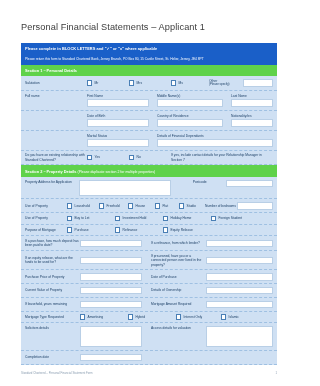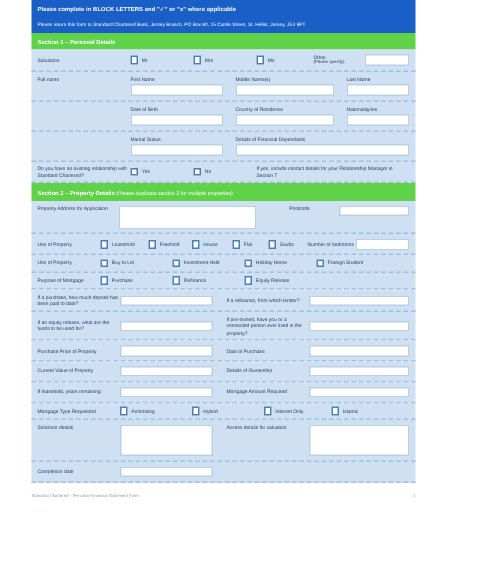--- a/index.html
+++ b/index.html
@@ -95,20 +95,21 @@
     padding-top: 6px;
     font-size: 2.8px;
     color: #8a9db0;
   }
 </style>
 </head>
 <body>
 
 <div class="page">
 
+  <div class="doc-title">Personal Financial Statements – Applicant 1</div>
 
   <div class="band-blue">Please complete in BLOCK LETTERS and "✓" or "x" where applicable</div>
   <div class="band-blue-sub">Please return this form to Standard Chartered Bank, Jersey Branch, PO Box 80, 15 Castle Street, St. Helier, Jersey, JE4 8PT</div>
 
   <div class="band-green">
     <span>Section 1 – Personal Details</span>
   </div>
 
   <div class="row">
     <div class="lbl c-lab-w">Salutation</div>

